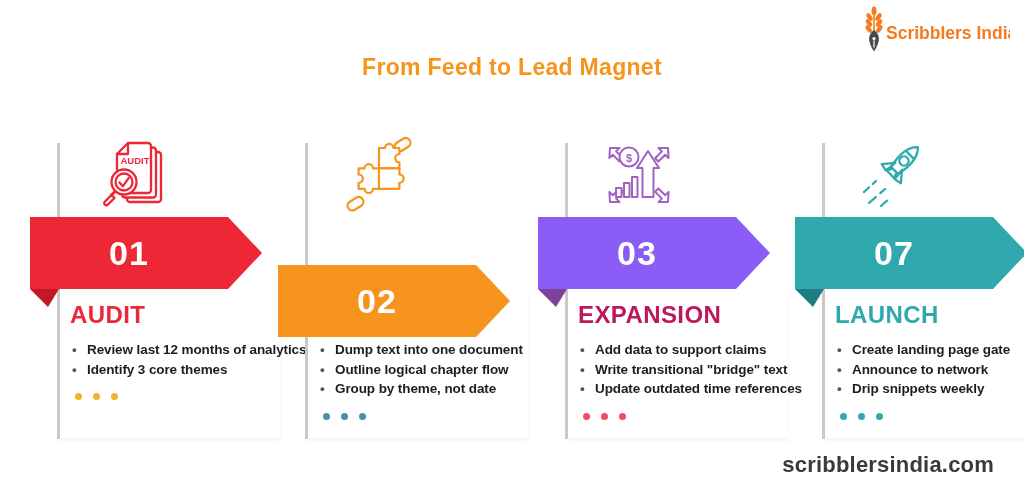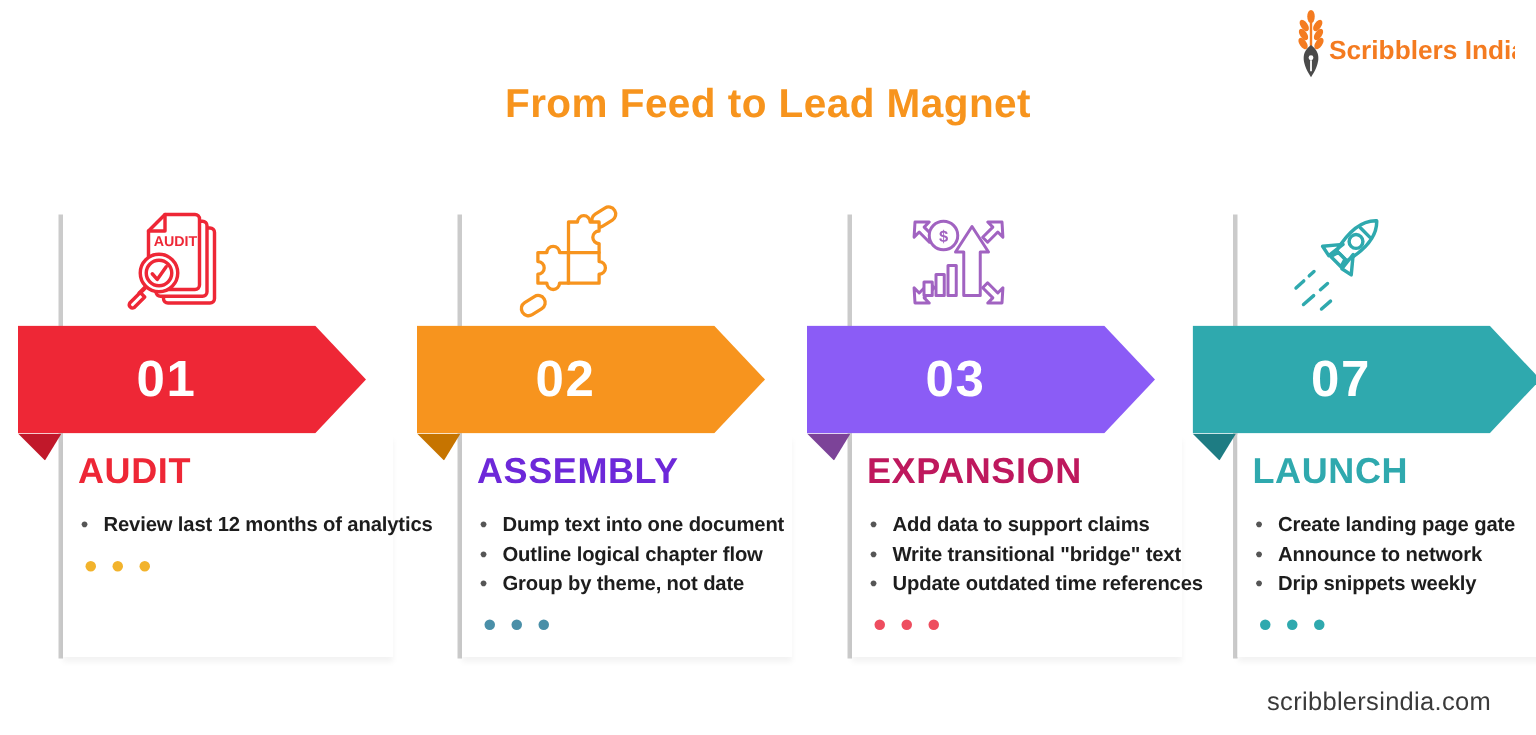--- a/index.html
+++ b/index.html
@@ -4,26 +4,26 @@
 <style>
   * { box-sizing: border-box; }
   html,body { margin:0; padding:0; }
   body {
     width:1024px; height:490px; position:relative; overflow:hidden;
     background:#ffffff; font-family:"Liberation Sans", sans-serif;
   }
   
   .page-title {
     position:absolute; top:54px; left:0; width:100%; margin:0;
-    text-align:center; font-size:27px; font-weight:800; letter-spacing:0.3px;
+    text-align:center; font-size:23px; font-weight:800; letter-spacing:0.3px;
   }
   .brand-logo { position:absolute; top:6px; right:14px; width:152px; height:50px; }
   
   .step { position:absolute; top:135px; width:250px; height:312px; }
-  .step-1 { left:12px; }  .step-2 { left:278px; }  .step-3 { left:538px; }  .step-4 { left:795px; }
+  .step-1 { left:30px; }  .step-2 { left:278px; }  .step-3 { left:538px; }  .step-4 { left:795px; }
   .vline { position:absolute; left:27px; top:8px; width:3px; height:296px; background:#cbcbcb; }
   .icon-box { position:absolute; left:58px; top:0; width:86px; height:80px; }
   .icon-box svg { width:100%; height:100%; }
   .banner {
     position:absolute; left:0; top:82px; width:232px; height:72px;
     clip-path:polygon(0 0, 198px 0, 100% 50%, 198px 100%, 0 100%);
     display:flex; align-items:center; z-index:2;
   }
   .banner .num {
     width:198px; text-align:center; color:#ffffff;
@@ -43,21 +43,21 @@
   .card li {
     position:relative; padding-left:17px; font-size:13.5px; font-weight:700;
     color:#1d1d1d; line-height:19.5px; letter-spacing:-0.1px; white-space:nowrap;
   }
   .card li::before { content:"\2022"; position:absolute; left:2px; color:#555; }
   .dots { margin-top:14px; padding-left:5px; display:flex; gap:11px; }
   .dots span { width:7px; height:7px; border-radius:50%; background:currentColor; }
   
   .site-url {
     position:absolute; right:30px; bottom:12px;
-    font-size:17px; color:#3a3a3a; letter-spacing:0.2px;
+    font-size:22px; color:#3a3a3a; letter-spacing:0.2px;font-weight:bold;
   }
 </style>
 </head>
 <body>
 
 <h1 class="page-title" style="color: rgb(247, 148, 29);">From Feed to Lead Magnet</h1>
 
 <div class="brand-logo">
   <svg viewBox="0 0 152 48">
     <g>
@@ -96,41 +96,42 @@
     </svg>
   </div>
   <div class="banner" style="background-color: rgb(238, 39, 54);">
     <span class="num">01</span>
   </div>
   <div class="fold" style="background-color: rgb(193, 24, 42);"></div>
   <div class="card">
     <h2 style="color: rgb(238, 39, 54);">AUDIT</h2>
     <ul>
       <li>Review last 12 months of analytics</li>
+      <li>Identify 3 core themes</li>
     </ul>
     <div class="dots" style="color: rgb(242, 179, 44);">
       <span></span>
         <span></span>
         <span></span>
     </div>
   </div>
 </section>
 
 <section class="step step-2">
   <div class="vline"></div>
   <div class="icon-box" style="color: rgb(247, 148, 30);">
     <svg viewBox="0 0 84 80" fill="none" stroke="currentColor" stroke-width="2.2" stroke-linecap="round" stroke-linejoin="round">
       <rect x="57" y="5" width="17" height="9.5" rx="4.7" transform="rotate(-32 65.5 9.7)" fill="#fff"></rect>
       <rect x="10" y="64" width="17" height="9.5" rx="4.7" transform="rotate(-32 18.5 68.7)" fill="#fff"></rect>
       <path d="M42,13 h6 a4.2,4.2 0 0 1 8.4,0 h6 v6 a4.2,4.2 0 0 0 0,8.4 v6 h-20.4 z" fill="#fff"></path>
       <path d="M21.6,33.4 h6 a4.2,4.2 0 0 1 8.4,0 h6 v20.4 h-6 a4.2,4.2 0 0 1 -8.4,0 h-6 v-6 a4.2,4.2 0 0 0 0,-8.4 z" fill="#fff"></path>
       <path d="M42,33.4 h20.4 v6 a4.2,4.2 0 0 1 0,8.4 v6 h-20.4 v-20.4" fill="#fff"></path>
     </svg>
   </div>
-  <div class="banner" style="background-color: rgb(247, 148, 30);">
+  <div class="banner" style="background-color: rgb(247, 148, 30); margin-top: 48px;">
     <span class="num">02</span>
   </div>
   <div class="fold" style="background-color: rgb(198, 116, 0);"></div>
   <div class="card">
     <h2 style="color: #6d28d9;">ASSEMBLY</h2>
     <ul>
       <li>Dump text into one document</li>
       <li>Outline logical chapter flow</li>
       <li>Group by theme, not date</li>
     </ul>

